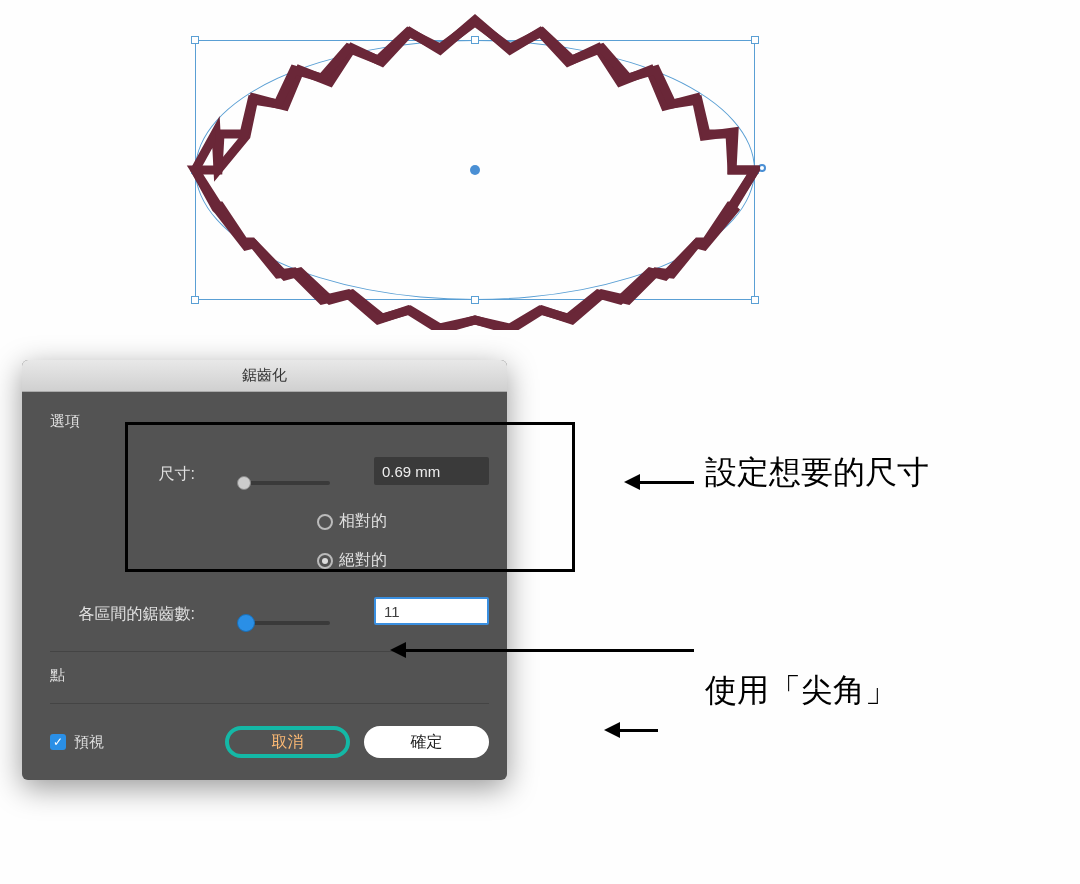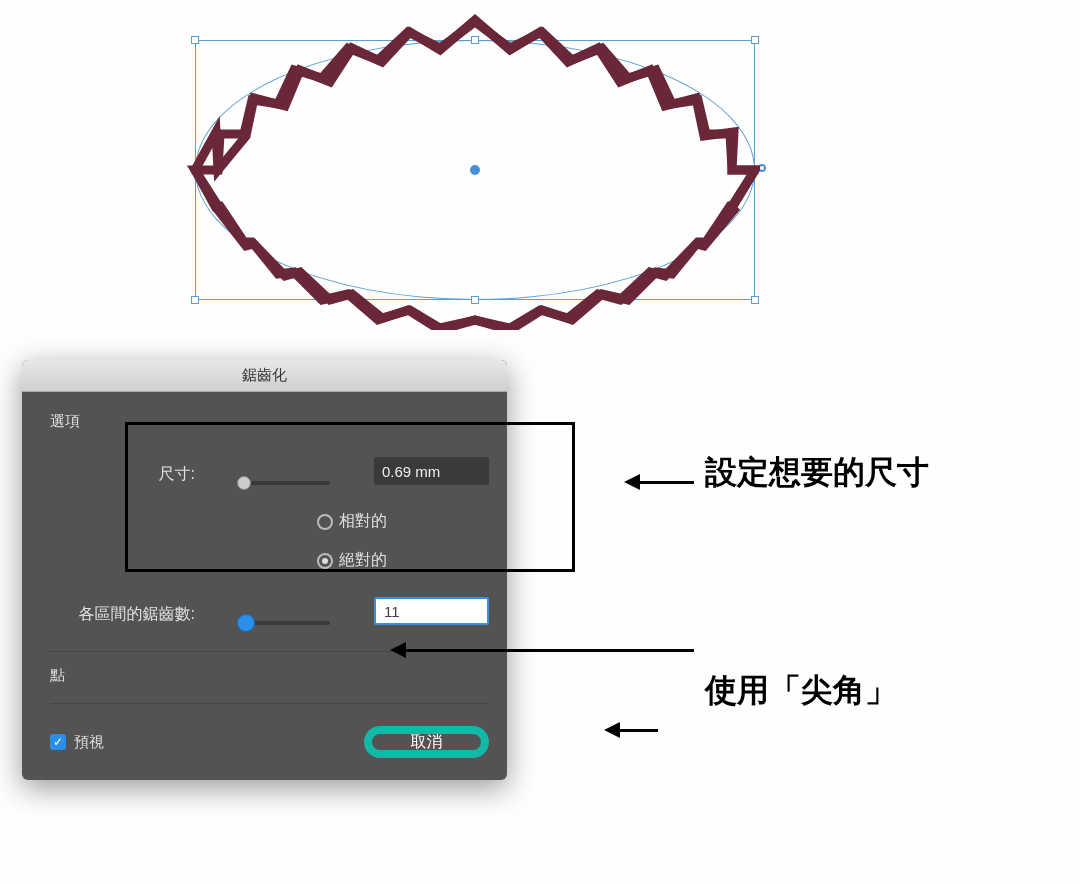--- a/index.html
+++ b/index.html
@@ -224,22 +224,22 @@
       width: 125px;
       height: 32px;
       border-radius: 16px;
       display: flex;
       align-items: center;
       justify-content: center;
       font-size: 16px;
       cursor: pointer;
     }
     .btn-cancel {
-      border: 8px solid #14b8a6;
-      color: #ffffff;
+      border: 4px solid #14b8a6;
+      color: #fdba74;
       background: transparent;
     }
     .btn-ok {
       background: #fff;
       color: #222;
     }
     .highlight-box {
       position: absolute;
       top: 422px;
       left: 125px;
@@ -247,21 +247,21 @@
       height: 150px;
       border: 3px solid #000;
       pointer-events: none;
     }
 
     
     .annotation {
       position: absolute;
       color: #000;
       font-size: 32px;
-      font-weight: 700;
+      font-weight: 400;
       line-height: 1.4;
     }
     .anno1 { top: 450px; left: 705px; }
     .anno2 { top: 628px; left: 705px; margin-top: 40px; }
     .arrow-line {
       position: absolute;
       background: #000;
       height: 3px;
     }
     .arrow-head {
@@ -345,20 +345,23 @@
     <div class="divider"></div>
 
     <div class="button-row">
       <div class="preview-label">
         <span class="checkbox">✓</span>
         <span>預視</span>
       </div>
       <div class="btn btn-cancel">
         <span>取消</span>
       </div>
+      <div class="btn btn-ok">
+        <span>確定</span>
+      </div>
     </div>
   </div>
 </div>
 
 <div class="highlight-box"></div>
 
 <div class="annotation anno1">
   <div>設定想要的尺寸</div>
 </div>
 <div class="annotation anno2">使用「尖角」</div>

